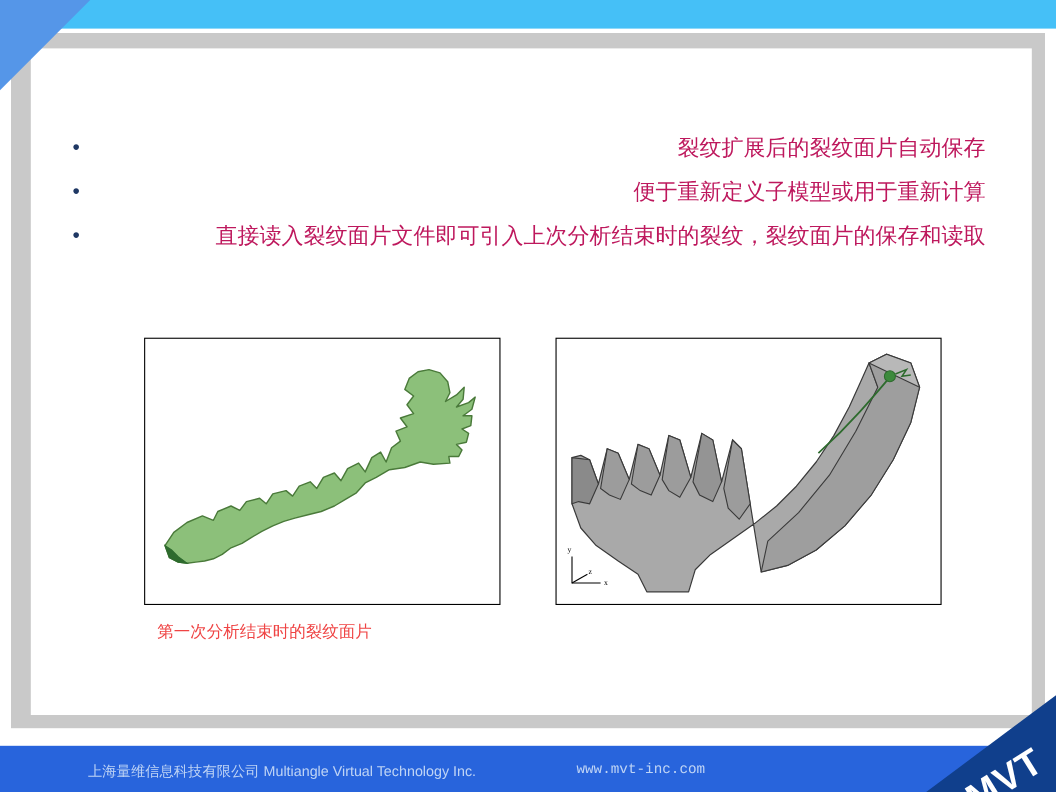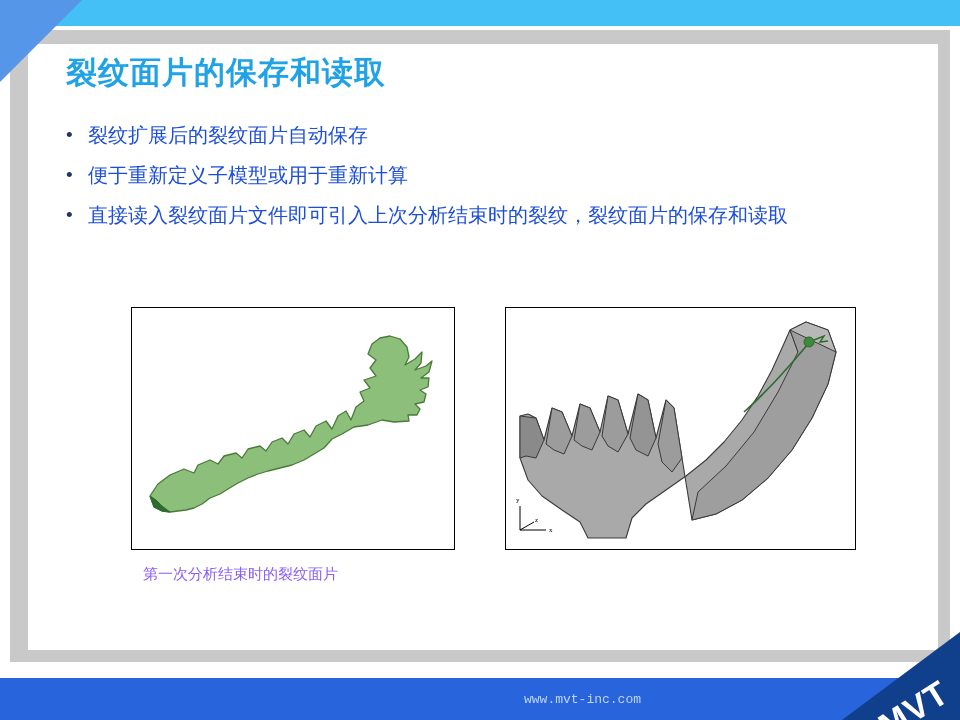--- a/index.html
+++ b/index.html
@@ -68,40 +68,41 @@
   }
   .bullet-dot {
     width: 22px;
     flex: 0 0 22px;
     color: #1F3864;
     font-size: 19px;
     line-height: 26px;
     text-align: left;
   }
   .bullet-text {
-    color: #1d4ed8;
+    color: #be185d;
     font-size: 20px;
     line-height: 27px;
     flex: 1;
+    text-align: right;
   }
 
   
   .figure-panel {
     position: absolute;
     border: 1.5px solid #000000;
     background: #ffffff;
     box-sizing: border-box;
     overflow: hidden;
   }
   #panel-left  { left: 131px; top: 307px; width: 324px; height: 243px; }
   #panel-right { left: 505px; top: 307px; width: 351px; height: 243px; }
 
   .caption {
     position: absolute;
-    color: #8b5cf6;
+    color: #ef4444;
     font-family: Liberation Mono, monospace;
     font-size: 15px;
     white-space: nowrap;
   }
   #caption-left  { left: 143px; top: 565px; }
   #caption-right { left: 517px; top: 563px; }
 
   
   .footer-bar {
     position: absolute;
@@ -140,21 +141,20 @@
 </head>
 <body>
 
 <div id="slide">
 
   <div class="top-blue-bar"></div>
   <div class="gray-frame"></div>
   <div class="white-canvas"></div>
   <div class="corner-triangle"></div>
 
-  <div class="slide-title">裂纹面片的保存和读取</div>
 
   <div class="bullets">
     <div class="bullet-row">
       <div class="bullet-dot">•</div>
       <div class="bullet-text">裂纹扩展后的裂纹面片自动保存</div>
     </div>
     <div class="bullet-row">
       <div class="bullet-dot">•</div>
       <div class="bullet-text">便于重新定义子模型或用于重新计算</div>
     </div>
@@ -221,17 +221,18 @@
       </g>
       <text x="10" y="194" font-size="7" fill="#000" font-family="Liberation Serif, serif">y</text>
       <text x="29" y="214" font-size="7" fill="#000" font-family="Liberation Serif, serif">z</text>
       <text x="43" y="224" font-size="7" fill="#000" font-family="Liberation Serif, serif">x</text>
     </svg>
   </div>
 
   <div class="caption" id="caption-left">第一次分析结束时的裂纹面片</div>
 
   <div class="footer-bar"></div>
+  <div class="footer-text" id="footer-company">上海量维信息科技有限公司  Multiangle Virtual Technology Inc.</div>
   <div class="footer-text" id="footer-url">www.mvt-inc.com</div>
   <div class="logo-triangle"></div>
   <div class="logo-text">MVT</div>
 
 </div>
 
 </body></html>

